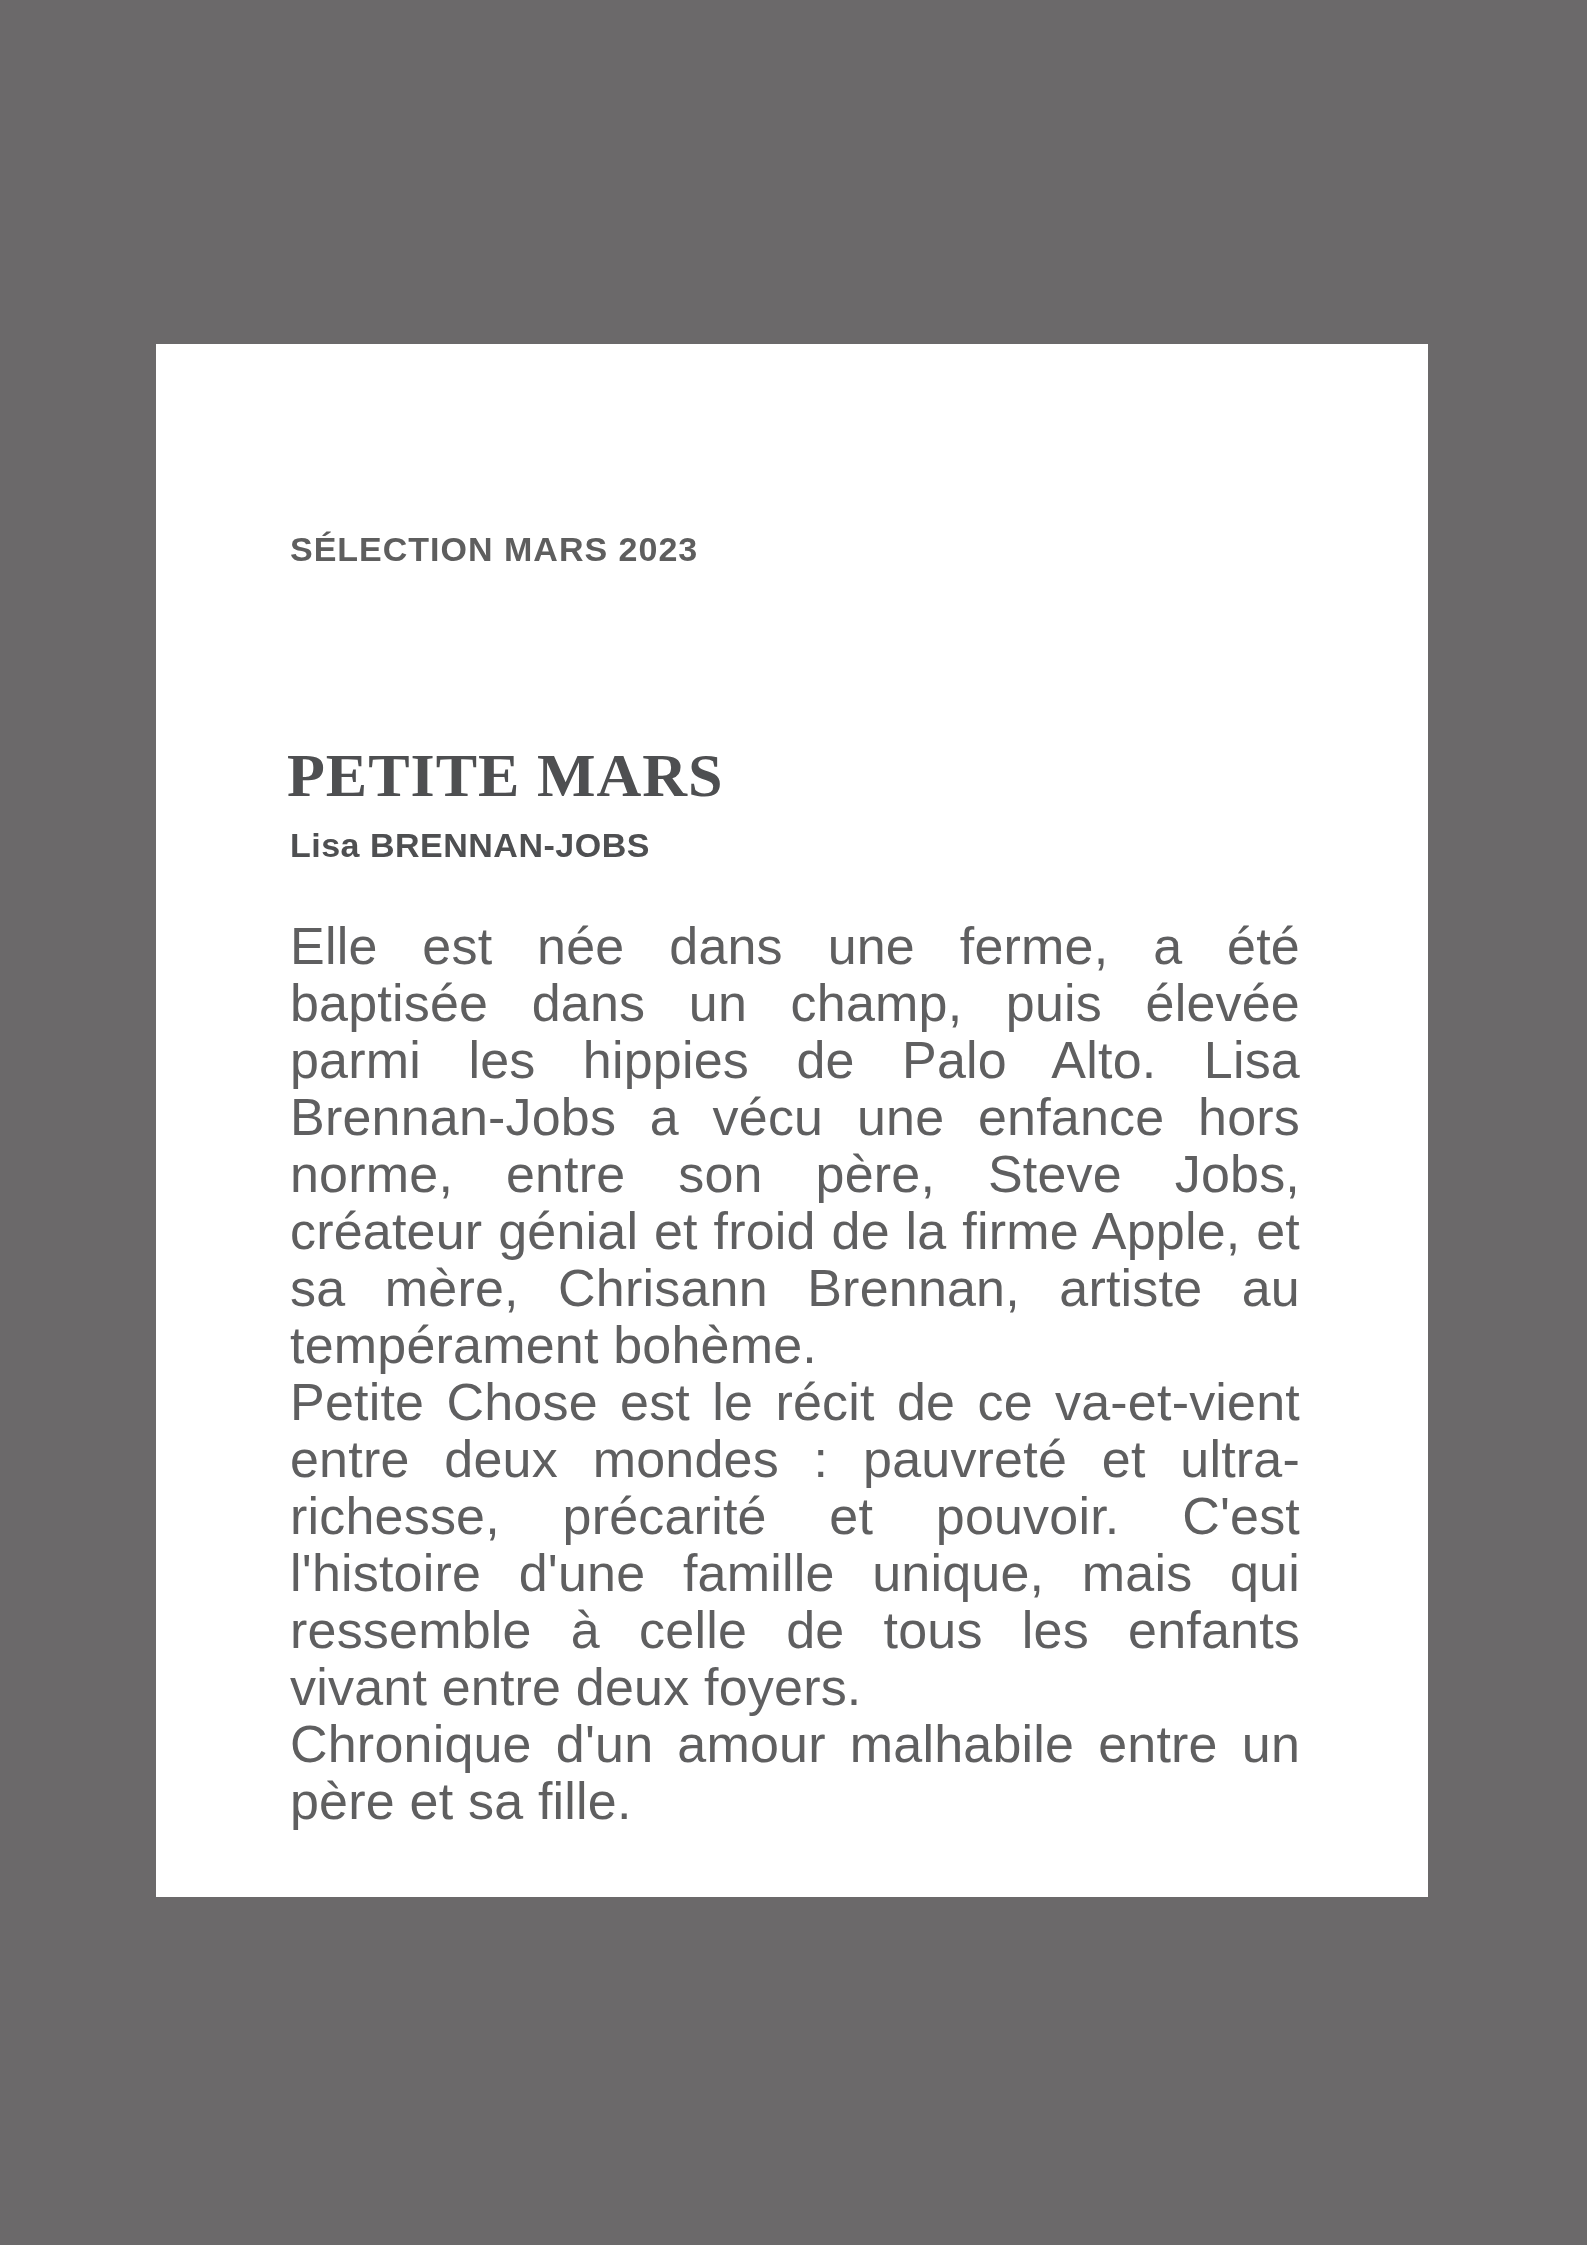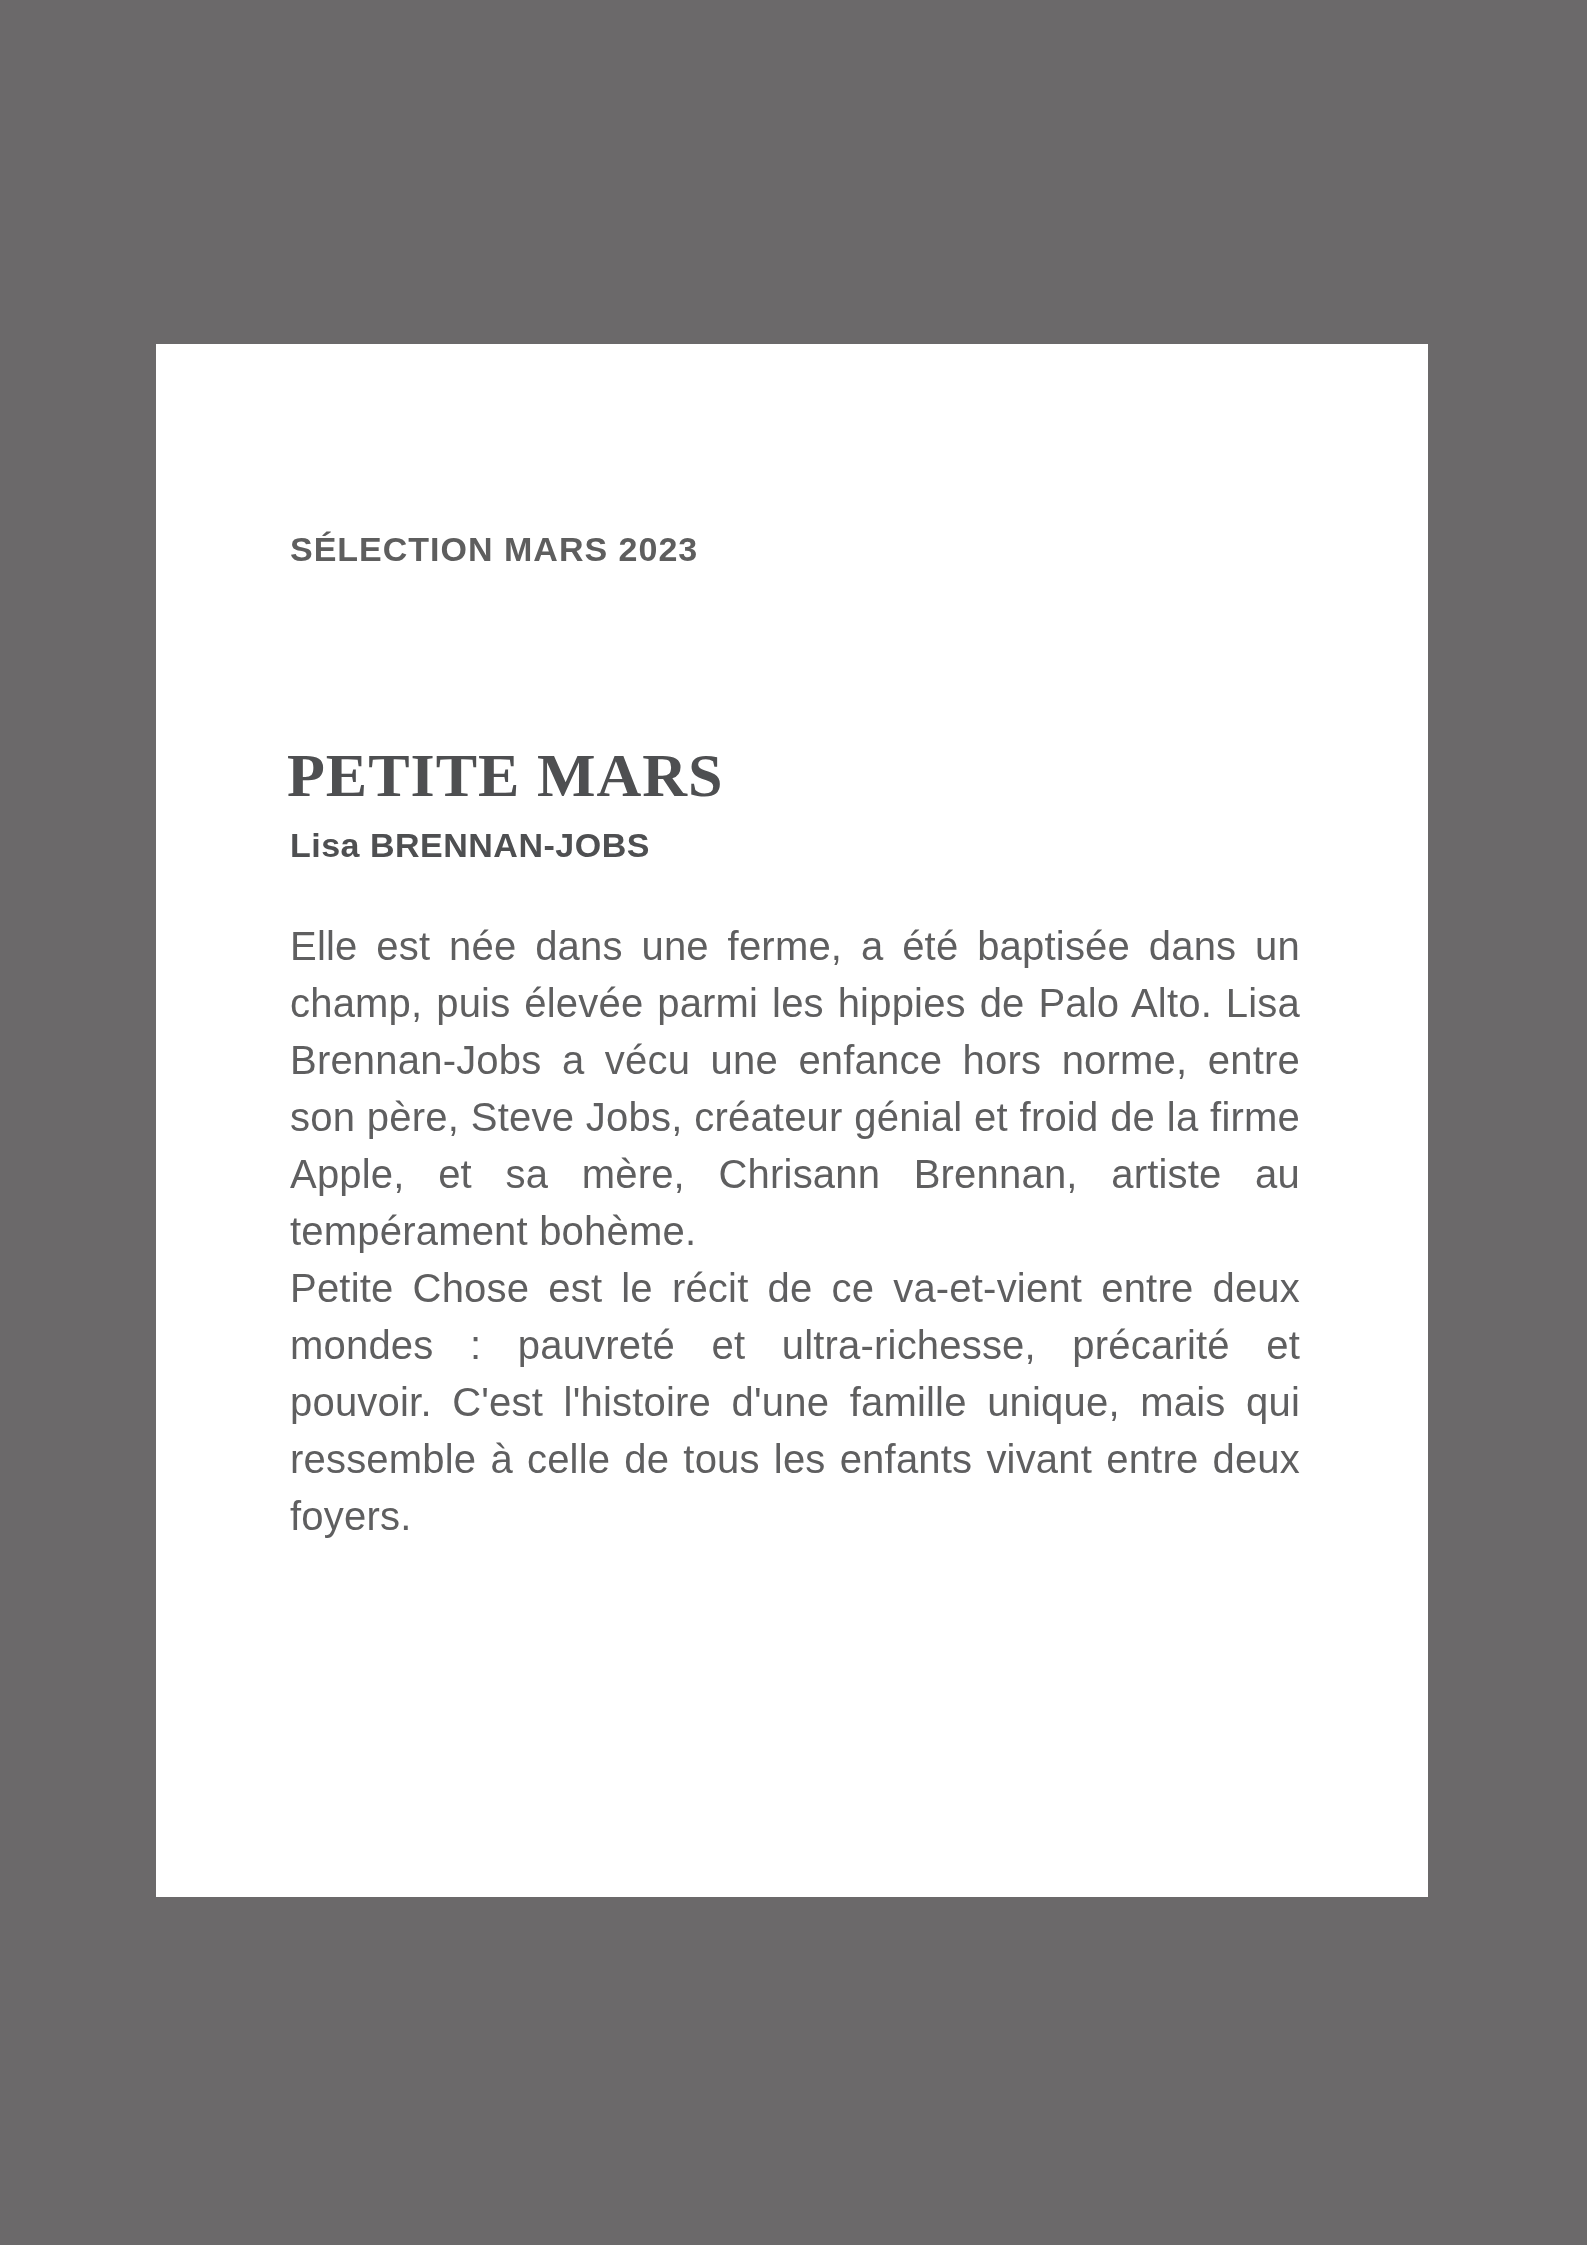--- a/index.html
+++ b/index.html
@@ -46,21 +46,21 @@
     font-size: 34px;
     font-weight: 700;
     letter-spacing: 0.5px;
     white-space: nowrap;
   }
   .description {
     position: absolute;
     left: 134px;
     top: 574px;
     width: 1010px;
-    font-size: 40px;
+    font-size: 52px;
     line-height: 57px;
     letter-spacing: 0.2px;
     text-align: justify;
   }
   .description p {
     margin: 0;
     padding: 0;
   }
 </style>
 </head>
@@ -72,16 +72,17 @@
 
     <div class="eyebrow" style="color: rgb(94, 94, 94);">SÉLECTION MARS 2023</div>
 
     <div class="title" style="color: rgb(78, 79, 81);">PETITE MARS</div>
 
     <div class="author" style="color: rgb(78, 79, 81);">Lisa BRENNAN-JOBS</div>
 
     <div class="description" style="color: rgb(95, 95, 96);">
       <p>Elle est née dans une ferme, a été baptisée dans un champ, puis élevée parmi les hippies de Palo Alto. Lisa Brennan-Jobs a vécu une enfance hors norme, entre son père, Steve Jobs, créateur génial et froid de la firme Apple, et sa mère, Chrisann Brennan, artiste au tempérament bohème.</p>
       <p>Petite Chose est le récit de ce va-et-vient entre deux mondes : pauvreté et ultra-richesse, précarité et pouvoir. C'est l'histoire d'une famille unique, mais qui ressemble à celle de tous les enfants vivant entre deux foyers.</p>
+      <p>Chronique d'un amour malhabile entre un père et sa fille.</p>
     </div>
 
   </div>
 </div>
 
 </body></html>

